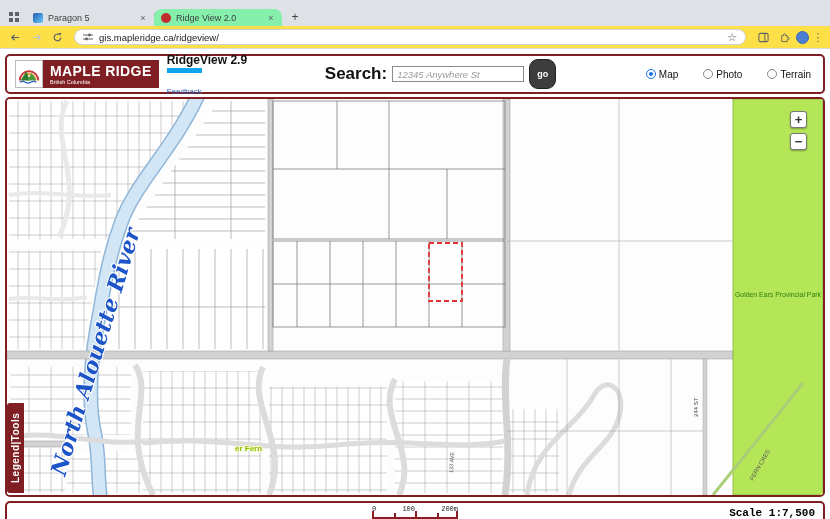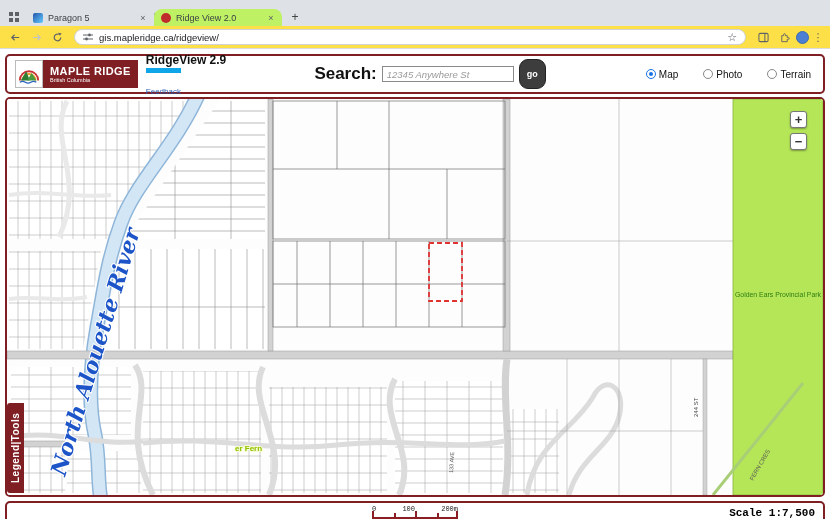--- a/index.html
+++ b/index.html
@@ -5,21 +5,21 @@
   * { box-sizing: border-box; margin: 0; padding: 0; }
   html,body { width:830px; height:519px; overflow:hidden; background:#fff;
     font-family:"Liberation Sans", sans-serif; }
   .screen { position:relative; width:830px; height:519px; background:#fff; }
 
   
   .tabstrip { height:26px; background:#dee1e6; display:flex; align-items:flex-end; padding-left:4px; }
   .apps-grid { width:16px; height:16px; margin:0 4px 1px 2px; display:flex; align-items:center; justify-content:center; }
   .tab { height:17px; width:128px; display:flex; align-items:center; padding:0 5px 0 7px;
          border-radius:8px 8px 0 0; font-size:9px; color:#3c4043; position:relative; }
-  .tab.active { background:#bef264; }
+  .tab.active { background:#86efac; }
   .tab .sep { position:absolute; right:-1px; top:4px; height:9px; width:1px; background:#9aa0a6; }
   .favicon { width:10px; height:10px; border-radius:2px; margin-right:5px; flex:none; }
   .fav-paragon { background:linear-gradient(135deg,#2255aa,#66ccff); }
   .fav-ridgeview { background:#c02b2b; border-radius:50%; }
   .tab-label { white-space:nowrap; overflow:hidden; text-overflow:ellipsis; flex:1; }
   .tab-close { width:12px; text-align:center; font-size:9px; color:#5f6368; flex:none; cursor:pointer; }
   .newtab { width:16px; height:16px; margin:0 0 1px 5px; font-size:12px; color:#444;
             display:flex; align-items:center; justify-content:center; border-radius:50%; }
 
   .toolbar { height:23px; background:#fde047; border-bottom:1px solid #d8dade;
@@ -33,21 +33,21 @@
   .avatar { width:13px; height:13px; border-radius:50%; background:#4a7fd4; border:1px solid #3c69b0; flex:none; }
   .kebab { font-size:11px; color:#5f6368; width:12px; text-align:center; }
 
   
   .panel { border:2px solid #7f1f24; border-radius:5px; background:#fff; margin:0 5px; }
   .header-panel { margin-top:5px; height:40px; display:flex; align-items:center; padding:0 8px; }
 
   .logo { display:flex; height:28px; align-items:stretch; flex:none; }
   .logo-emblem { width:28px; background:#fff; border:1px solid #bbb; display:flex; align-items:center; justify-content:center; }
   .logo-box { background:#7f1f24; color:#fff; padding:2px 7px; display:flex; flex-direction:column; justify-content:center; }
-  .logo-title { font-size:11px; font-weight:bold; letter-spacing:0.4px; white-space:nowrap; }
+  .logo-title { font-size:14px; font-weight:bold; letter-spacing:0.4px; white-space:nowrap; }
   .logo-sub { font-size:5.5px; white-space:nowrap; }
 
   .title-block { margin-left:8px; }
   .app-title { font-size:12px; font-weight:bold; color:#111; white-space:nowrap; }
   .feedback { font-size:8px; color:#2a5db0; border-top:5px solid #0ea5e9; margin-top:1px; padding-top:14px;
               width:max-content; cursor:pointer; }
 
   .spacer { flex:1; }
   .search-block { display:flex; align-items:center; gap:5px; }
   .search-label { font-size:17px; font-weight:bold; color:#111; }

